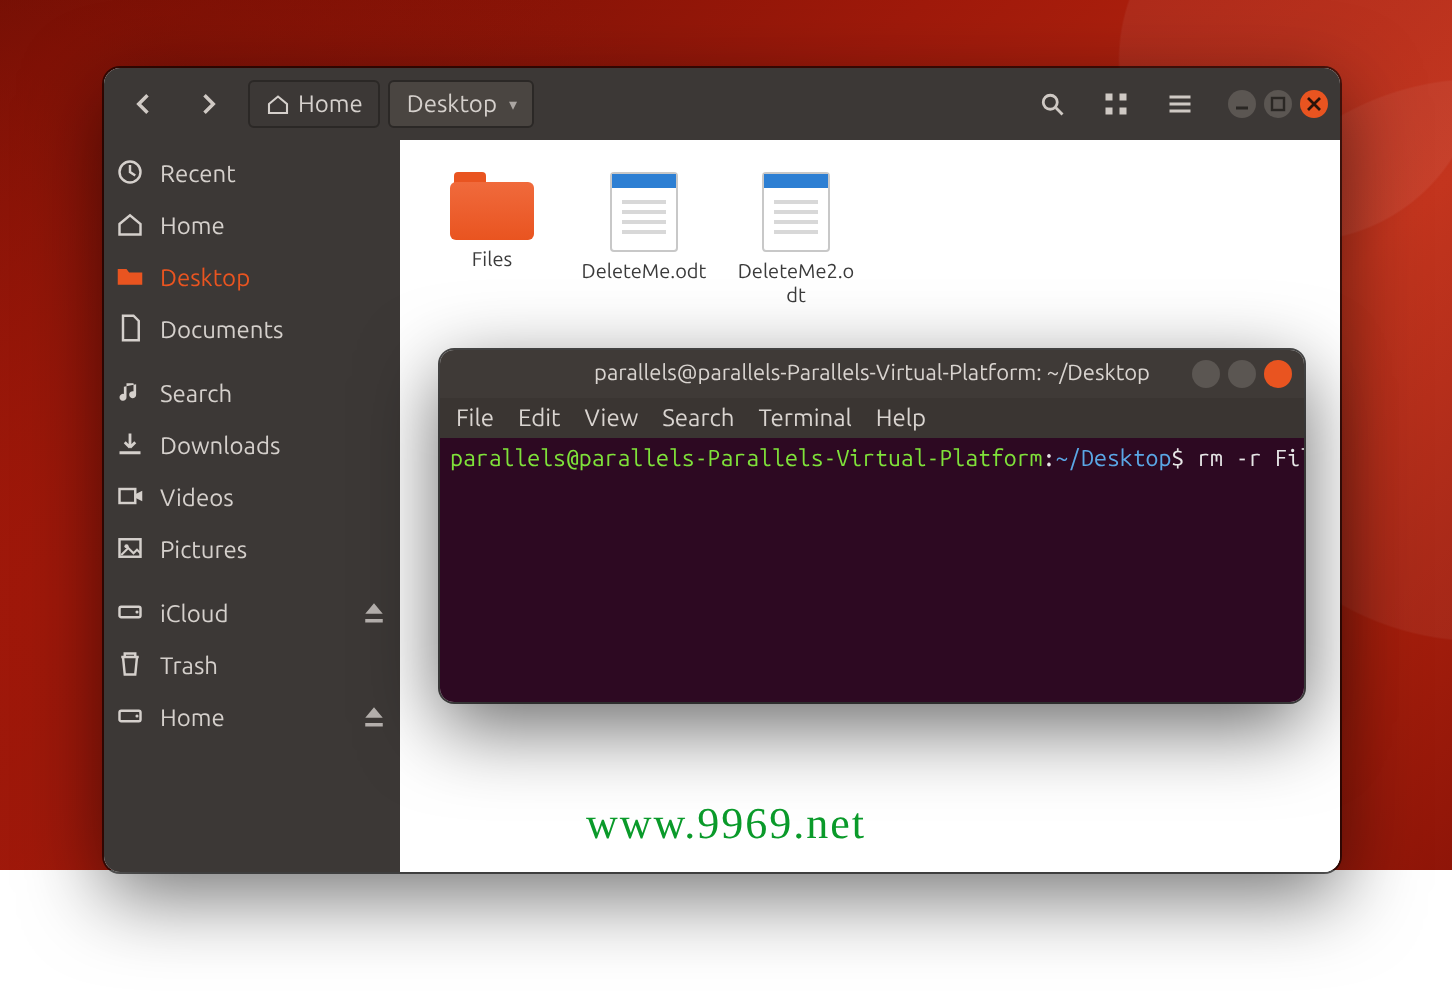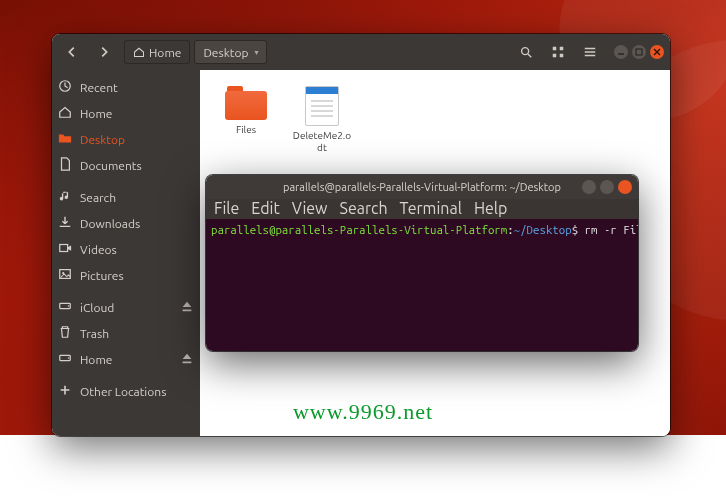--- a/index.html
+++ b/index.html
@@ -95,33 +95,33 @@
     background:#2d7fd3;
   }
   .doc-ico::after {
     content:""; position:absolute; left:5px; right:5px; top:13px; height:2px;
     background:#d8d8d8;
     box-shadow: 0 5px 0 #d8d8d8, 0 10px 0 #d8d8d8, 0 15px 0 #d8d8d8;
   }
 
   
   .term {
-    position: absolute; left: 206px; top: 175px; width: 432px; height: 176px;
+    position: absolute; left: 220px; top: 175px; width: 432px; height: 176px;
     border-radius: 7px; overflow: hidden;
     box-shadow: 0 12px 40px rgba(0,0,0,0.6), 0 0 0 1px rgba(0,0,0,0.7);
     display: flex; flex-direction: column;
   }
   .term-title {
     height: 24px; background: #3f3a37; color: #d9d4d0; font-size: 11px;
     display: flex; align-items: center; justify-content: center; position: relative;
   }
   .term-title .winctl { position: absolute; right: 6px; top: 5px; }
   .term-menu {
-    height: 20px; background: #3a3532; color: #d9d4d0; font-size: 16px;
-    display: flex; gap: 12px; padding: 0 8px;
+    height: 20px; background: #3a3532; color: #d9d4d0; font-size: 12px;
+    display: flex; align-items: center; gap: 12px; padding: 0 8px;
   }
   .term-menu span { cursor: pointer; }
   .term-body {
     flex: 1; background: #2d0922; color: #e6e6e6;
     font-family: "Ubuntu Mono", Menlo, Consolas, monospace; font-size: 11.5px;
     padding: 3px 5px; line-height: 1.35; white-space: pre;
   }
   .pr-user { color: #7fe23a; }
   .pr-path { color: #5aa7e6; }
   .pr-cmd  { color: #e6e6e6; }
@@ -267,31 +267,29 @@
           <div class="sb-item">
             <span><svg viewBox="0 0 16 16">
                 <rect x="2" y="5" width="12" height="6" rx="1" fill="none" stroke="currentColor" stroke-width="1.4"></rect>
                 <circle cx="12" cy="8" r="0.9" fill="currentColor"></circle>
               </svg></span>
             <span class="lbl">Home</span>
             <span class="eject"><svg viewBox="0 0 16 16">
                 <path d="M8 3l5 6H3zM3 12h10v2H3z" fill="currentColor"></path>
               </svg></span>
           </div>
-          <div class="sb-item sep">
-            <span><svg viewBox="0 0 16 16">
-                <path d="M8 3v10M3 8h10" stroke="currentColor" stroke-width="1.8"></path>
-              </svg></span>
-            <span class="lbl">Other Locations</span>
-          </div>
         </div>
       <div class="content">
           <div class="file">
             <div class="folder-ico"></div>
             <div class="name">Files</div>
+          </div>
+          <div class="file">
+            <div class="doc-ico"></div>
+            <div class="name">DeleteMe.odt</div>
           </div>
           <div class="file">
             <div class="doc-ico"></div>
             <div class="name">DeleteMe2.odt</div>
           </div>
         </div>
     </div>
   </div>
 
   <div class="term">

